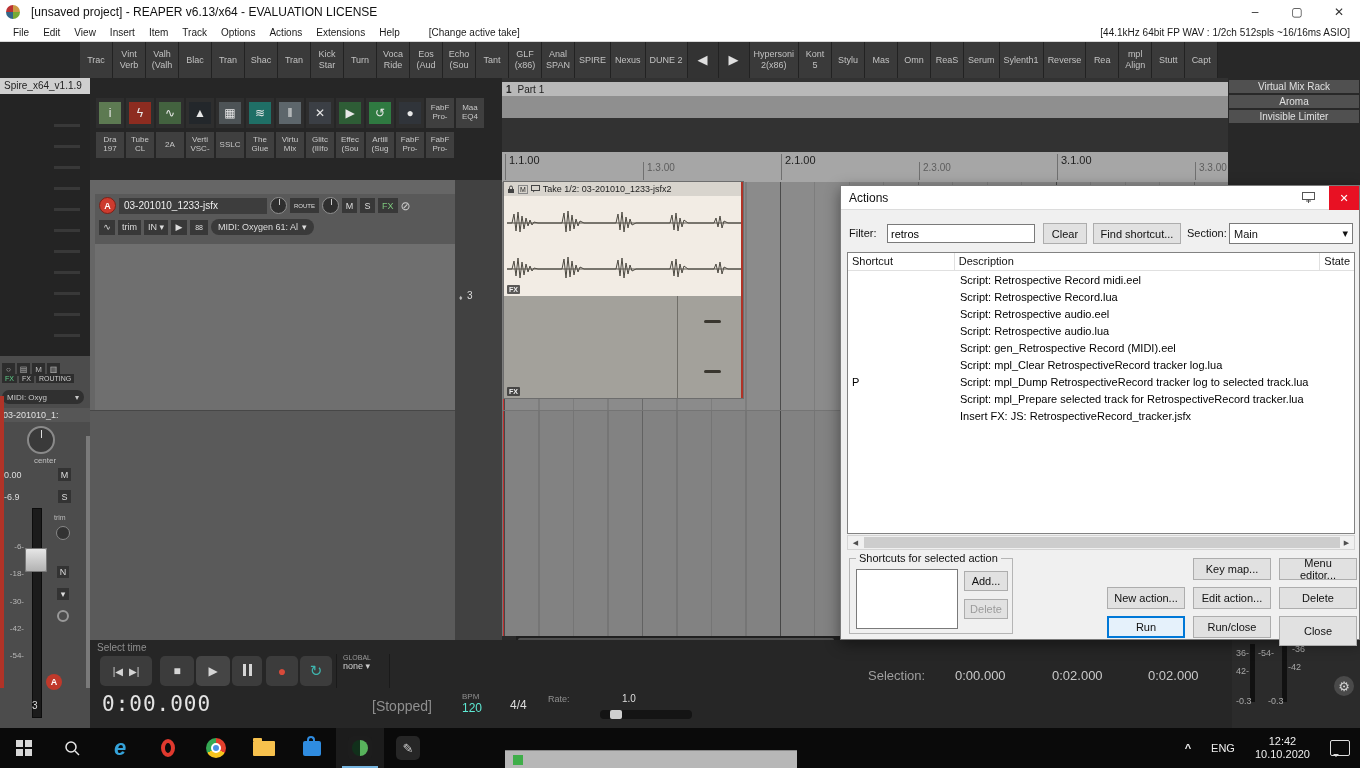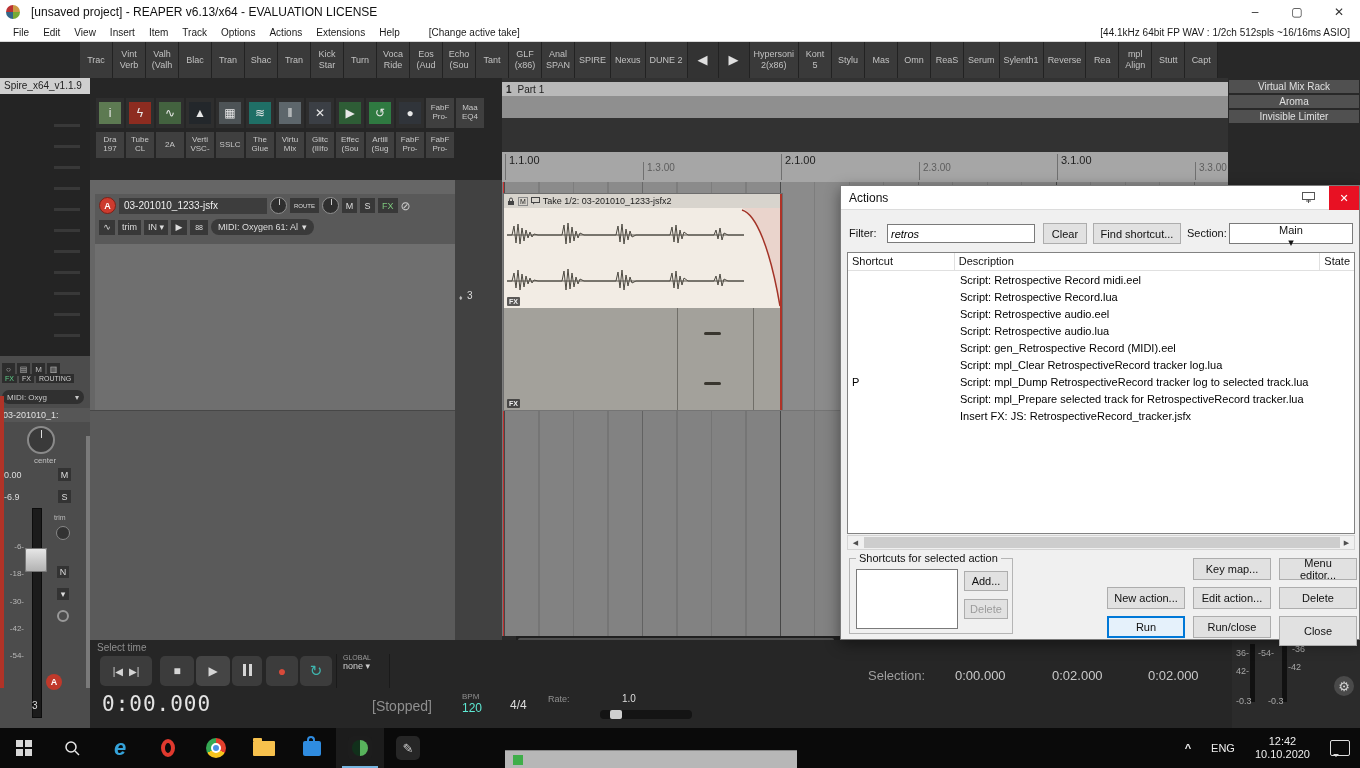--- a/index.html
+++ b/index.html
@@ -53,21 +53,21 @@
   .ruler{position:absolute;left:0;top:74px;width:100%;height:30px;background:#a6a6a6;border-bottom:1px solid #6f6f6f;}
   .rmark{position:absolute;border-left:1px solid #707070;padding-left:3px;color:#1d1d1d;}
   .rmark.major{top:2px;height:26px;font-size:11px;}
   .rmark.minor{top:10px;height:18px;font-size:10px;color:#5d5d5d;}
   .grid{position:absolute;left:0;top:104px;width:100%;height:454px;background-color:#8b8b8b;
         background-image:repeating-linear-gradient(90deg,rgba(0,0,0,0.10) 0 1px,transparent 1px 34.5px),
                          repeating-linear-gradient(90deg,rgba(0,0,0,0.16) 0 1px,transparent 1px 138px),
                          repeating-linear-gradient(90deg,rgba(0,0,0,0.28) 0 1px,transparent 1px 276px);
         background-position:2px 0;}
   .below-tracks{position:absolute;left:0;top:228px;width:100%;bottom:0;background:rgba(0,0,0,0.06);border-top:1px solid #747474;}
-  .media-item{position:absolute;left:2px;top:12px;width:278px;height:216px;box-shadow:0 0 0 1px #6d6d6d;text-align:center;}
+  .media-item{position:absolute;left:2px;top:0;width:239px;height:216px;box-shadow:0 0 0 1px #6d6d6d;text-align:center;}
   .item-head{height:14px;background:#d8d4cd;display:flex;align-items:center;gap:3px;padding:0 3px;font-size:9px;color:#1d1d1d;overflow:hidden;white-space:nowrap;}
   .take1{position:relative;height:100px;background:#f2ece4;overflow:hidden;}
   .take2{position:relative;height:102px;background:#a3a19b;overflow:hidden;}
   .fxbadge{position:absolute;left:3px;bottom:2px;font-size:7px;font-weight:bold;color:#f0f0f0;background:rgba(40,40,40,0.75);padding:1px 2px;border-radius:1px;}
   .itemedge{position:absolute;right:0;top:0;bottom:0;width:2px;background:#b03327;}
   .cursorline{position:absolute;left:1px;top:0;bottom:0;width:1px;background:#cc3333;}
   .hscroll{position:absolute;left:0;top:558px;width:100%;height:16px;background:#1f1f1f;display:flex;align-items:center;}
   .hs-arrow{width:14px;height:100%;display:flex;align-items:center;justify-content:center;color:#9a9a9a;font-size:8px;background:#2b2b2b;}
   .hs-thumb{position:absolute;left:16px;top:2px;width:316px;height:12px;background:#4e4e4e;border-radius:2px;}
   
@@ -420,25 +420,25 @@
   <div class="dialog">
     <div class="dlg-title">
       <span class="txt">Actions</span>
       <svg class="dlg-dock" width="13" height="11" viewBox="0 0 13 11">
           <rect x="0.5" y="0.5" width="12" height="7" fill="none" stroke="#555"></rect>
           <path d="M4 9 h5 M6.5 8 v3" stroke="#555" fill="none"></path>
         </svg>
       <span class="dlg-close">✕</span>
     </div>
     <span class="lbl" style="position:absolute;left:8px;top:41px;">Filter:</span>
-    <input class="tinput" style="left: 46px; top: 38px; width: 148px; height: 19px; font-style: italic;" value="retros">
+    <input class="tinput" style="left: 46px; top: 38px; width: 148px; height: 19px;" value="retros">
     <button class="wbtn" style="left:202px;top:37px;width:44px;height:21px;">Clear</button>
     <button class="wbtn" style="left:252px;top:37px;width:88px;height:21px;">Find shortcut...</button>
     <span class="lbl" style="position:absolute;left:346px;top:41px;">Section:</span>
-    <div class="combo" style="left:388px;top:37px;width:124px;height:21px;flex-direction:column;">
+    <div class="combo" style="left:388px;top:37px;width:124px;height:21px;">
       <span>Main</span>
       <span>▾</span>
     </div>
     <div class="atable">
       <div class="ahead">
         <span style="width:108px;">Shortcut</span>
         <span style="width:370px;">Description</span>
         <span style="flex:1;border-right:none;">State</span>
       </div>
       <div>

